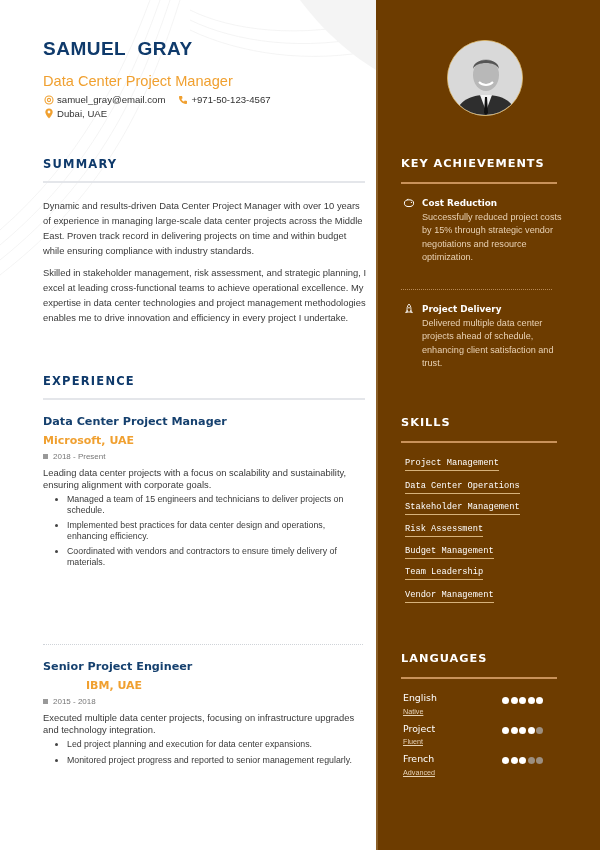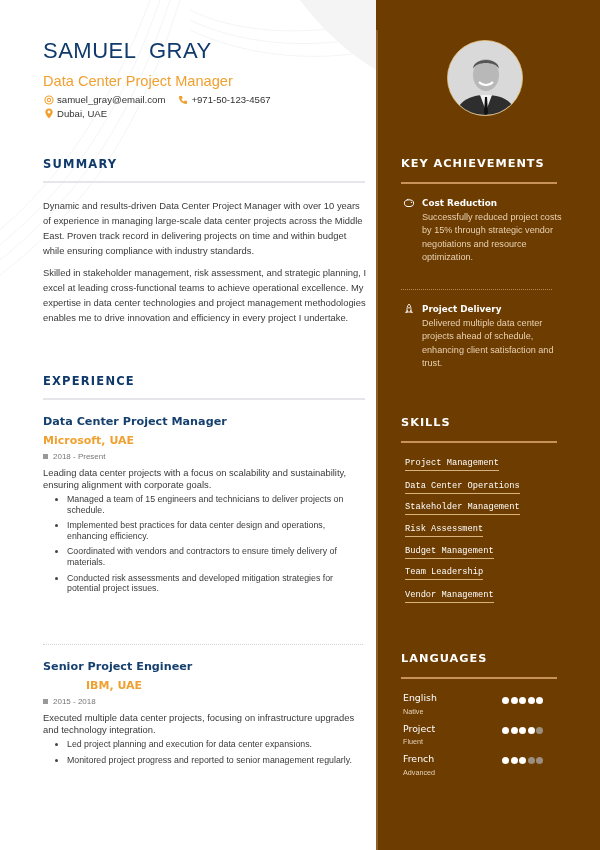--- a/index.html
+++ b/index.html
@@ -5,21 +5,21 @@
   * { box-sizing: border-box; margin: 0; padding: 0; }
   html, body { width: 600px; height: 850px; overflow: hidden; background: #ffffff; }
   body { position: relative; font-family: "DejaVu Sans", sans-serif; }
 
   .page { position: absolute; left: 0; top: 0; width: 600px; height: 850px; background: #fff; overflow: hidden; }
 
   .bg-wave { position: absolute; left: 0; top: 0; width: 376px; height: 360px; pointer-events: none; }
 
   
   .main { position: absolute; left: 43px; top: 0; width: 323px; }
-  .name { position: absolute; left: 0; top: 38px; font-family: "Liberation Sans", sans-serif; font-weight: normal; font-size: 22px; letter-spacing: 0.5px; color: #0f3a6b; white-space: pre; }
+  .name { position: absolute; left: 0; top: 38px; font-family: "Liberation Sans", sans-serif; font-weight: bold; font-size: 19px; letter-spacing: 0.5px; color: #0f3a6b; white-space: pre; }
   .jobtitle { position: absolute; left: 0; top: 73px; font-family: "Liberation Sans", sans-serif; font-size: 14.6px; color: #f0a030; white-space: nowrap; }
   .contact-row { position: absolute; left: 0; display: flex; align-items: center; font-family: "Liberation Sans", sans-serif; font-size: 9.6px; color: #333; white-space: nowrap; }
   .contact-row .ic { width: 11px; height: 11px; margin-right: 3px; display: inline-flex; align-items: center; justify-content: center; }
   .contact-row .gap { width: 12px; }
   .row1 { top: 94px; }
   .row2 { top: 108px; }
 
   .sec-title { position: absolute; left: 0; font-family: "DejaVu Sans", sans-serif; font-weight: bold; font-size: 11.5px; letter-spacing: 1.2px; color: #0f3a6b; }
   .sec-rule { position: absolute; left: 0; width: 322px; height: 1.5px; background: #e4e6ea; }
 
@@ -43,21 +43,21 @@
   .s-rule { position: absolute; left: 401px; width: 156px; height: 1.5px; background: #c9925a; }
 
   .ach-icon { position: absolute; left: 403px; width: 12px; height: 12px; }
   .ach-head { position: absolute; left: 422px; font-family: "DejaVu Sans", sans-serif; font-weight: bold; font-size: 8.8px; color: #ffffff; }
   .ach-text { position: absolute; left: 422px; width: 140px; font-family: "Liberation Sans", sans-serif; font-size: 9.1px; line-height: 13.4px; color: #e9d2b4; }
   .ach-dots { position: absolute; left: 401px; width: 151px; border-top: 1px dotted #b88a56; }
 
   .skill { position: absolute; left: 405px; font-family: Liberation Mono, monospace; font-size: 8.7px; color: #ffffff; padding-bottom: 2px; border-bottom: 1px solid #d7b27b; white-space: nowrap; }
 
   .lang-name { position: absolute; left: 403px; font-family: "DejaVu Sans", sans-serif; font-size: 9.4px; color: #ffffff; }
-  .lang-level { position: absolute; left: 403px; font-family: "Liberation Sans", sans-serif; font-size: 7.2px; color: #e6d3b8; }
+  .lang-level { position: absolute; left: 403px; font-family: "Liberation Sans", sans-serif; font-size: 7.2px; color: #e6d3b8; text-decoration: underline; }
   .lang-dots { position: absolute; left: 502px; display: flex; gap: 1.5px; }
   .lang-dots span { width: 7px; height: 7px; border-radius: 50%; background: #ffffff; }
   .lang-dots span.off { background: #9c8f80; }
 </style>
 </head>
 <body>
 
 <div class="page">
 
   <svg class="bg-wave" viewBox="0 0 376 360">
@@ -116,21 +116,20 @@
       <div class="company" style="top:434px;">Microsoft, UAE</div>
       <div class="dates" style="top:452px;">
         <span class="cal"></span>
         <span>2018 - Present</span>
       </div>
       <p class="job-desc" style="top:467px;">Leading data center projects with a focus on scalability and sustainability, ensuring alignment with corporate goals.</p>
       <ul class="bullets" style="top:494px;">
         <li>Managed a team of 15 engineers and technicians to deliver projects on schedule.</li>
         <li>Implemented best practices for data center design and operations, enhancing efficiency.</li>
         <li>Coordinated with vendors and contractors to ensure timely delivery of materials.</li>
-        <li>Conducted risk assessments and developed mitigation strategies for potential project issues.</li>
       </ul>
     </div>
 
     <div class="dotted" style="top:644px;"></div>
 
     <div>
       <div class="job-title" style="top:660px;">Senior Project Engineer</div>
       <div class="company" style="top:679px;padding-left:43px;">IBM, UAE</div>
       <div class="dates" style="top:697px;">
         <span class="cal"></span>

